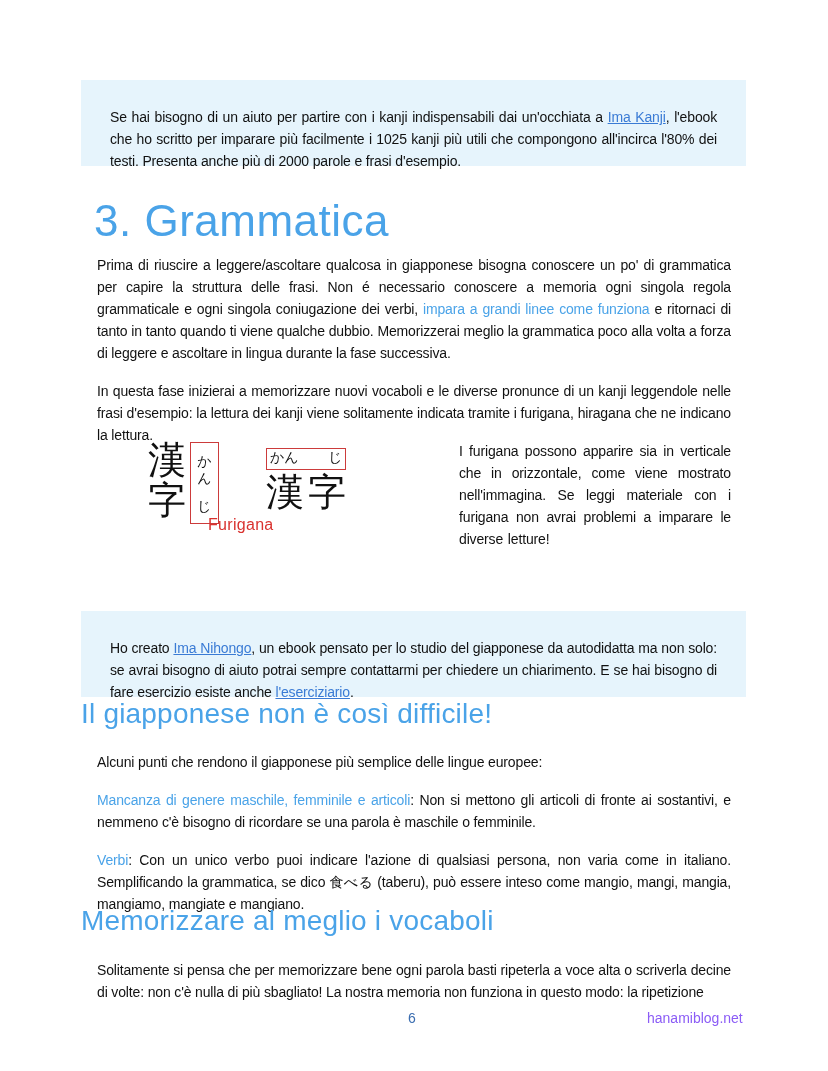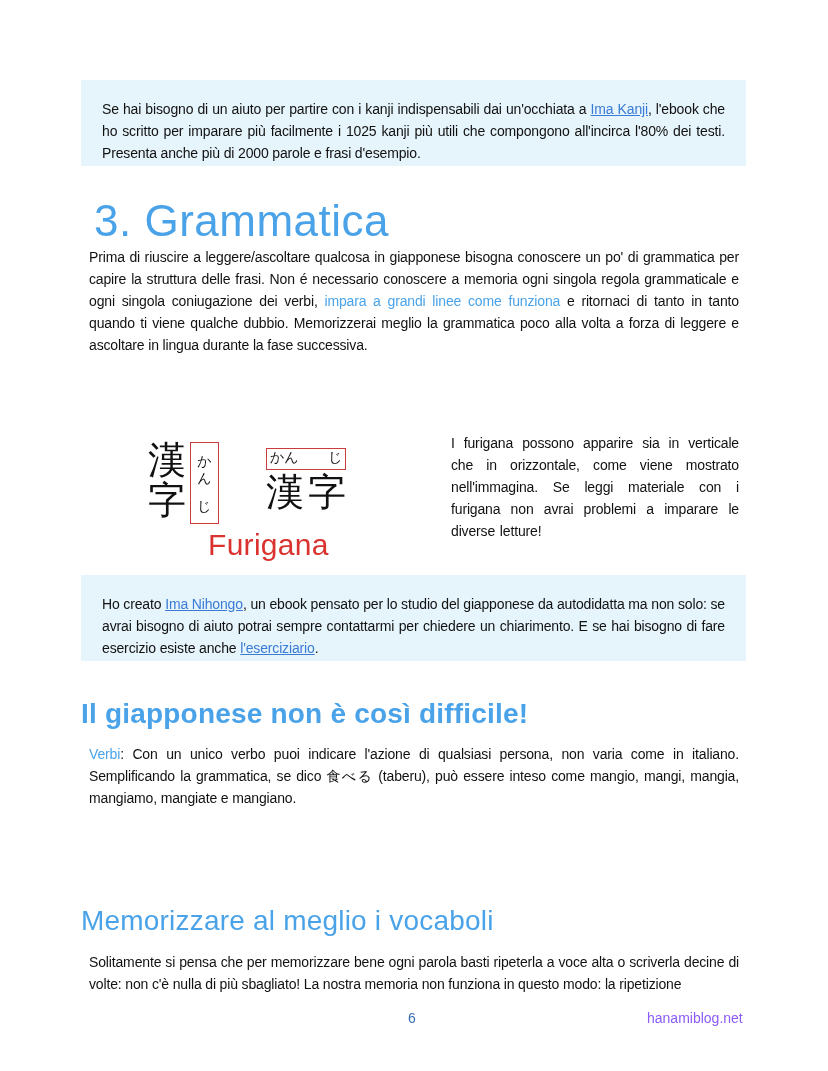--- a/index.html
+++ b/index.html
@@ -12,21 +12,21 @@
       height: 1071px;
       position: relative;
       overflow: hidden;
       font-family: "Liberation Sans", "DejaVu Sans", sans-serif;
       color: #111111;
     }
     .p {
       font-size: 14px;
       line-height: 22px;
       text-align: justify;
-      margin: 8px;
+      margin: 16px;
       letter-spacing: -0.15px;
     }
     .infobox {
       position: absolute;
       left: 81px;
       width: 665px;
       background: #e6f4fc;
       box-sizing: border-box;
       padding: 10px 13px 10px 13px;
     }
@@ -90,22 +90,22 @@
     }
     .furi {
       position: absolute;
       font-family: "DejaVu Sans", sans-serif;
       font-size: 14px;
       color: #111;
     }
     .fig-caption {
       position: absolute;
       left: 68px;
-      top: 100px;
-      font-size: 30px;
+      top: 88px;
+      font-size: 16px;
       color: #d9322f;
       letter-spacing: 0.3px;
     }
     .side-text {
       position: absolute;
       left: 443px;
       top: 424px;
       width: 304px;
     }
     .footer-page {
@@ -127,20 +127,21 @@
 <body>
 
 <div class="infobox" style="top:80px; height:86px;">
   <p class="p"><span>Se hai bisogno di un aiuto per partire con i kanji indispensabili dai un'occhiata a </span><a class="link" href="#">Ima Kanji</a><span>, l'ebook che ho scritto per imparare più facilmente i 1025 kanji più utili che compongono all'incirca l'80% dei testi. Presenta anche più di 2000 parole e frasi d'esempio.</span></p>
 </div>
 
 <h1 class="h1">3. Grammatica</h1>
 
 <div class="block" style="top:238px;">
   <p class="p"><span>Prima di riuscire a leggere/ascoltare qualcosa in giapponese bisogna conoscere un po' di grammatica per capire la struttura delle frasi. Non é necessario conoscere a memoria ogni singola regola grammaticale e ogni singola coniugazione dei verbi, </span><span class="accent-bold">impara a grandi linee come funziona</span><span> e ritornaci di tanto in tanto quando ti viene qualche dubbio. Memorizzerai meglio la grammatica poco alla volta a forza di leggere e ascoltare in lingua durante la fase successiva.</span></p>
+  <p class="p">In questa fase inizierai a memorizzare nuovi vocaboli e le diverse pronunce di un kanji leggendole nelle frasi d'esempio: la lettura dei kanji viene solitamente indicata tramite i furigana, hiragana che ne indicano la lettura.</p>
 </div>
 
 <div class="figure">
 
   <span class="kanji" style="left:8px; top:12px;">漢</span>
   <span class="kanji" style="left:8px; top:52px;">字</span>
   <div class="furi-box" style="left:50px; top:14px; width:29px; height:82px;"></div>
   <span class="furi" style="left:56px; top:18px; writing-mode: vertical-rl;">かん</span>
   <span class="furi" style="left:57px; top:70px;">じ</span>
 
@@ -148,27 +149,29 @@
   <span class="furi" style="left:130px; top:21px;">かん</span>
   <span class="furi" style="left:188px; top:21px;">じ</span>
   <span class="kanji" style="left:126px; top:44px; letter-spacing:-4px;">漢 字</span>
   <span class="fig-caption">Furigana</span>
 </div>
 
 <div class="side-text">
   <p class="p" style="word-spacing:1px;">I furigana possono apparire sia in verticale che in orizzontale, come viene mostrato nell'immagina. Se leggi materiale con i furigana non avrai problemi a imparare le diverse letture!</p>
 </div>
 
-<div class="infobox" style="top:575px; height:86px;">
+<div class="infobox" style="top:611px; height:86px;">
   <p class="p"><span>Ho creato </span><a class="link" href="#">Ima Nihongo</a><span>, un ebook pensato per lo studio del giapponese da autodidatta ma non solo: se avrai bisogno di aiuto potrai sempre contattarmi per chiedere un chiarimento. E se hai bisogno di fare esercizio esiste anche </span><a class="link" href="#">l'eserciziario</a><span>.</span></p>
 </div>
 
-<h2 class="h2" style="top:696px;font-weight:bold;">Il giapponese non è così difficile!</h2>
+<h2 class="h2" style="top:696px;">Il giapponese non è così difficile!</h2>
 
 <div class="block" style="top:735px;">
+  <p class="p">Alcuni punti che rendono il giapponese più semplice delle lingue europee:</p>
+  <p class="p"><span class="accent-bold">Mancanza di genere maschile, femminile e articoli</span><span>: Non si mettono gli articoli di fronte ai sostantivi, e nemmeno c'è bisogno di ricordare se una parola è maschile o femminile.</span></p>
   <p class="p"><span class="accent-bold">Verbi</span><span>: Con un unico verbo puoi indicare l'azione di qualsiasi persona, non varia come in italiano. Semplificando la grammatica, se dico 食べる (taberu), può essere inteso come mangio, mangi, mangia, mangiamo, mangiate e mangiano.</span></p>
 </div>
 
 <h2 class="h2" style="top:903px;">Memorizzare al meglio i vocaboli</h2>
 
 <div class="block" style="top:943px;">
   <p class="p">Solitamente si pensa che per memorizzare bene ogni parola basti ripeterla a voce alta o scriverla decine di volte: non c'è nulla di più sbagliato! La nostra memoria non funziona in questo modo: la ripetizione</p>
 </div>
 
 <span class="footer-page">6</span>

